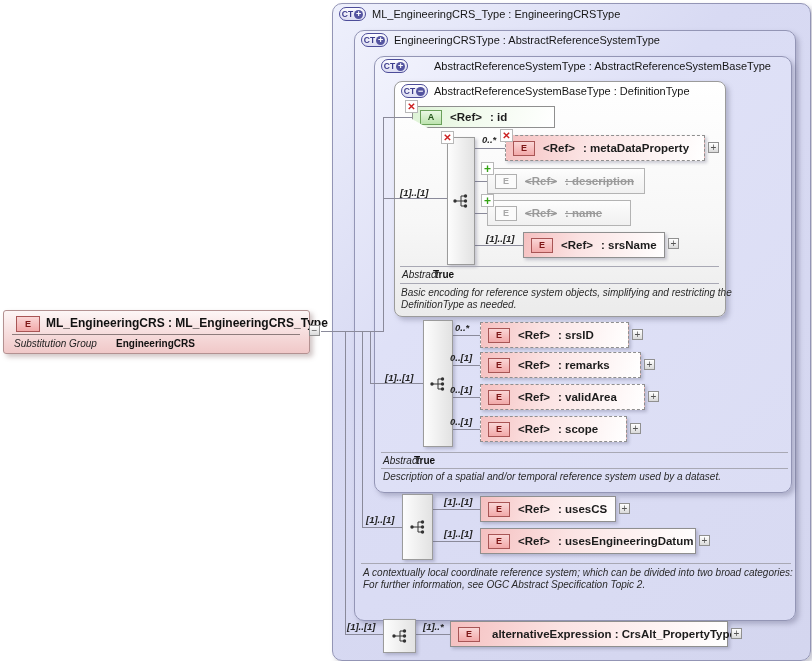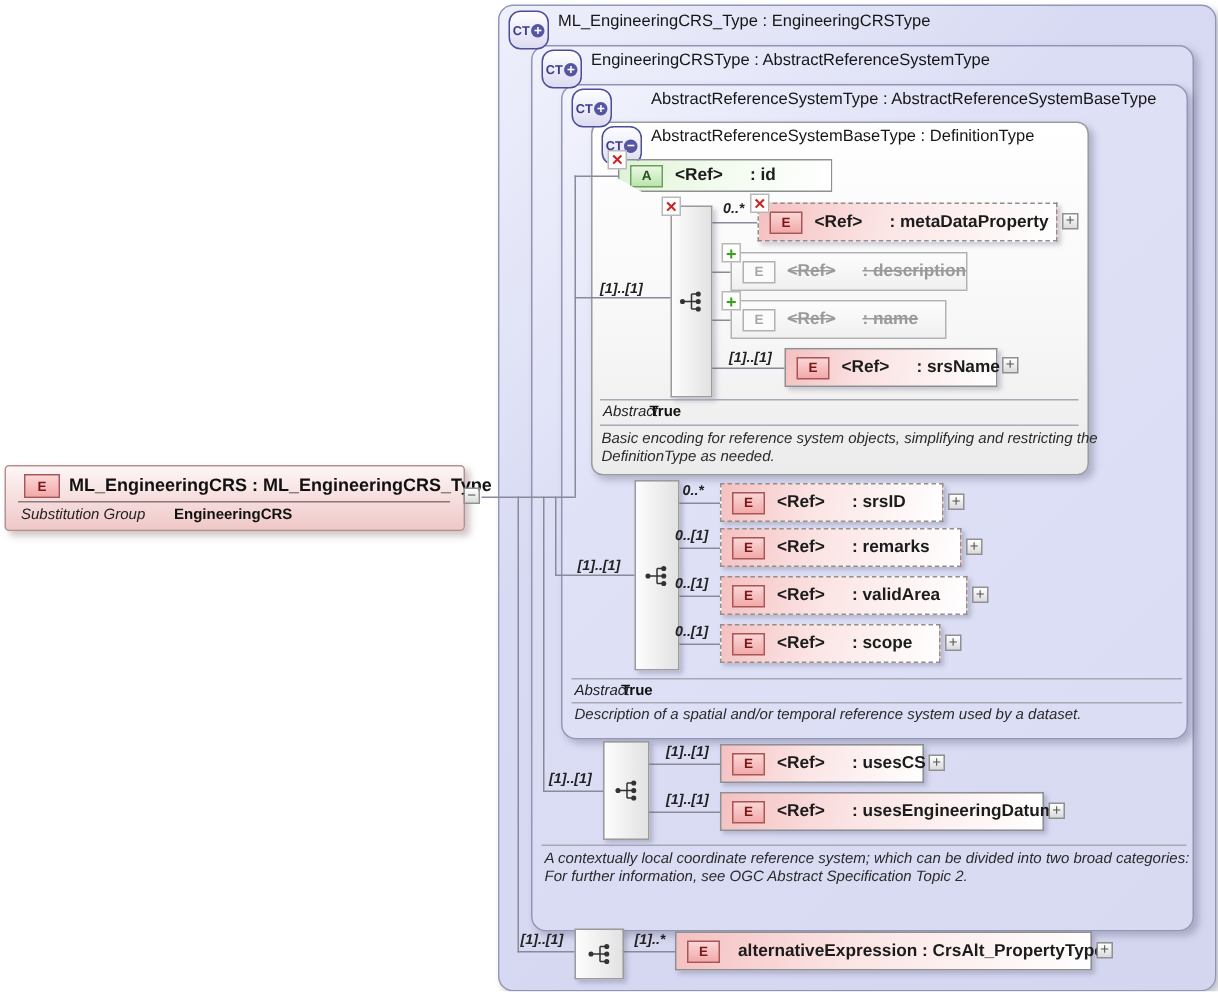--- a/index.html
+++ b/index.html
@@ -11,21 +11,21 @@
         box-shadow:3px 3px 5px rgba(90,90,120,.35);}
   .b1{background:linear-gradient(135deg,#eef0fc 0%,#d8daf3 35%,#d4d6ef 100%);}
   .b2{background:linear-gradient(135deg,#f0f1fc 0%,#dbddf5 35%,#d8daf2 100%);}
   .b3{background:linear-gradient(135deg,#f2f3fd 0%,#dfe1f7 35%,#dbddf4 100%);}
   .wbox{position:absolute;border:1px solid #9b9b9b;border-radius:8px;
         background:linear-gradient(180deg,#ffffff 0%,#f7f7f7 60%,#ebebeb 100%);
         box-shadow:3px 3px 5px rgba(90,90,120,.35);}
 
   .hdr{position:absolute;font-size:11px;font-weight:normal;color:#161616;
        white-space:nowrap;letter-spacing:0px;}
-  .ct{position:absolute;width:27px;height:26px;border:1px solid #4d4d99;border-radius:8px;
+  .ct{position:absolute;width:27px;height:14px;border:1px solid #4d4d99;border-radius:8px;
       background:linear-gradient(#fdfdff,#dcdcf2);display:flex;align-items:center;
       justify-content:center;gap:1px;box-sizing:border-box;}
   .ct .ct-t{font-size:8.5px;font-weight:bold;color:#3c3c8c;line-height:1;}
   .ct .ct-c{width:9px;height:9px;border-radius:50%;background:#5555a0;color:#ffffff;
             font-size:9px;line-height:8px;text-align:center;font-weight:bold;}
 
   
   .ln{position:absolute;background:#8a8a9a;}
 
   
@@ -34,21 +34,21 @@
        box-shadow:2px 2px 3px rgba(90,90,120,.3);
        display:flex;align-items:center;justify-content:center;}
 
   
   .elem{position:absolute;border:1px solid #8f8f8f;display:flex;align-items:center;
         background:linear-gradient(105deg,#f5c0c0 0%,#fbe3e3 40%,#ffffff 100%);
         box-shadow:2px 2px 3px rgba(90,90,120,.3);box-sizing:border-box;padding-left:7px;}
   .elem.dashed{border-style:dashed;}
   .elem.gray{background:linear-gradient(180deg,#fdfdfd,#f0f0f0);border-color:#b3b3b3;box-shadow:none;}
   .lbl{font-size:11.5px;font-weight:bold;color:#1c1c1c;white-space:pre;}
-  .lbl.nm{margin-left:18px;}
+  .lbl.nm{margin-left:8px;}
   .lbl.rf{margin-left:8px;}
   .gray .lbl{color:#9a9a9a;text-decoration:line-through;}
   .eic{width:20px;height:13px;border:1px solid #a85555;flex:0 0 auto;
        background:linear-gradient(#fad6d6,#f2a9a9);color:#7d1717;font-size:9px;
        font-weight:bold;display:flex;align-items:center;justify-content:center;}
   .gray .eic{border-color:#b0b0b0;background:#fbfbfb;color:#a7a7a7;}
   .aic{width:20px;height:13px;border:1px solid #6aa05a;flex:0 0 auto;
        background:linear-gradient(#eaf8e4,#bce3ae);color:#24541c;font-size:9px;
        font-weight:bold;display:flex;align-items:center;justify-content:center;}
   .attr{background:linear-gradient(105deg,#def3d6 0%,#f2fbee 45%,#ffffff 100%);

